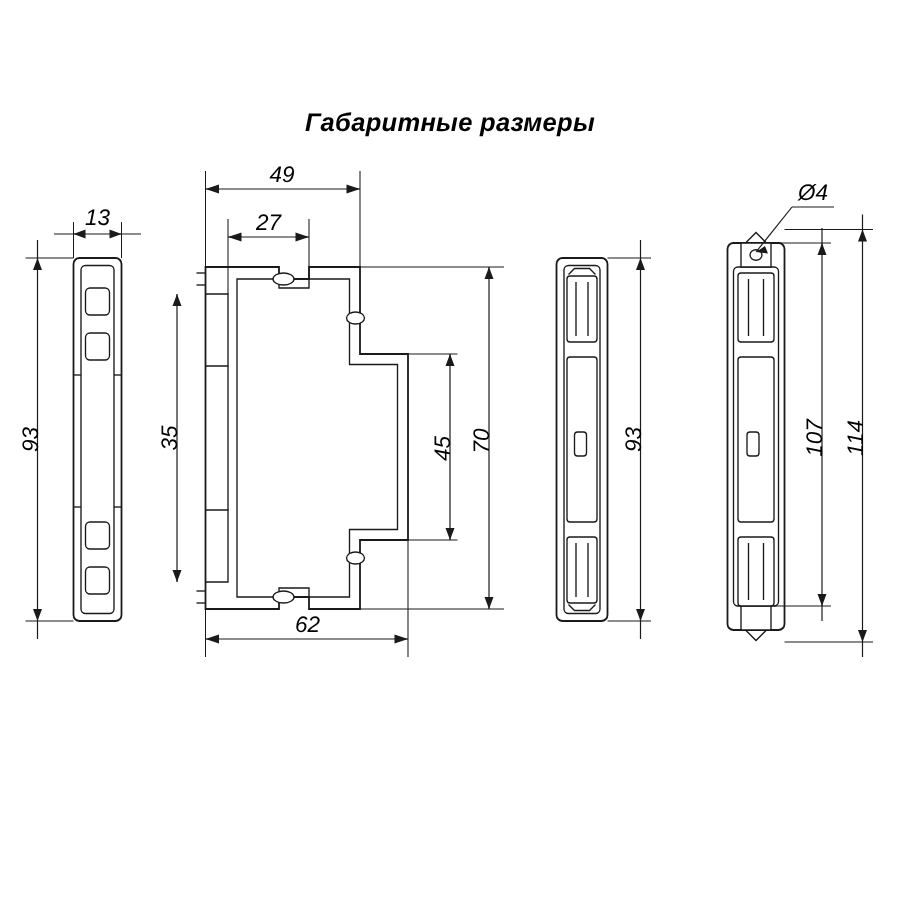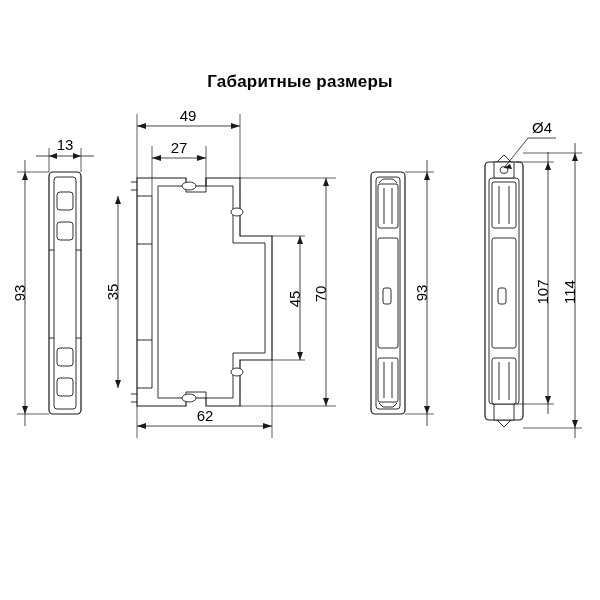--- a/index.html
+++ b/index.html
@@ -11,20 +11,21 @@
     width: 600px;
     height: 600px;
     font-family: "Liberation Sans", sans-serif;
     color: #000000;
     overflow: hidden;
   }
   #stage {
     position: relative;
     width: 528px;
     height: 600px;
+    font-style: italic;
   }
   #title {
     position: absolute;
     left: 0;
     top: 72px;
     width: 600px;
     text-align: center;
     font-size: 17px;
     font-weight: bold;
     letter-spacing: 0.2px;

